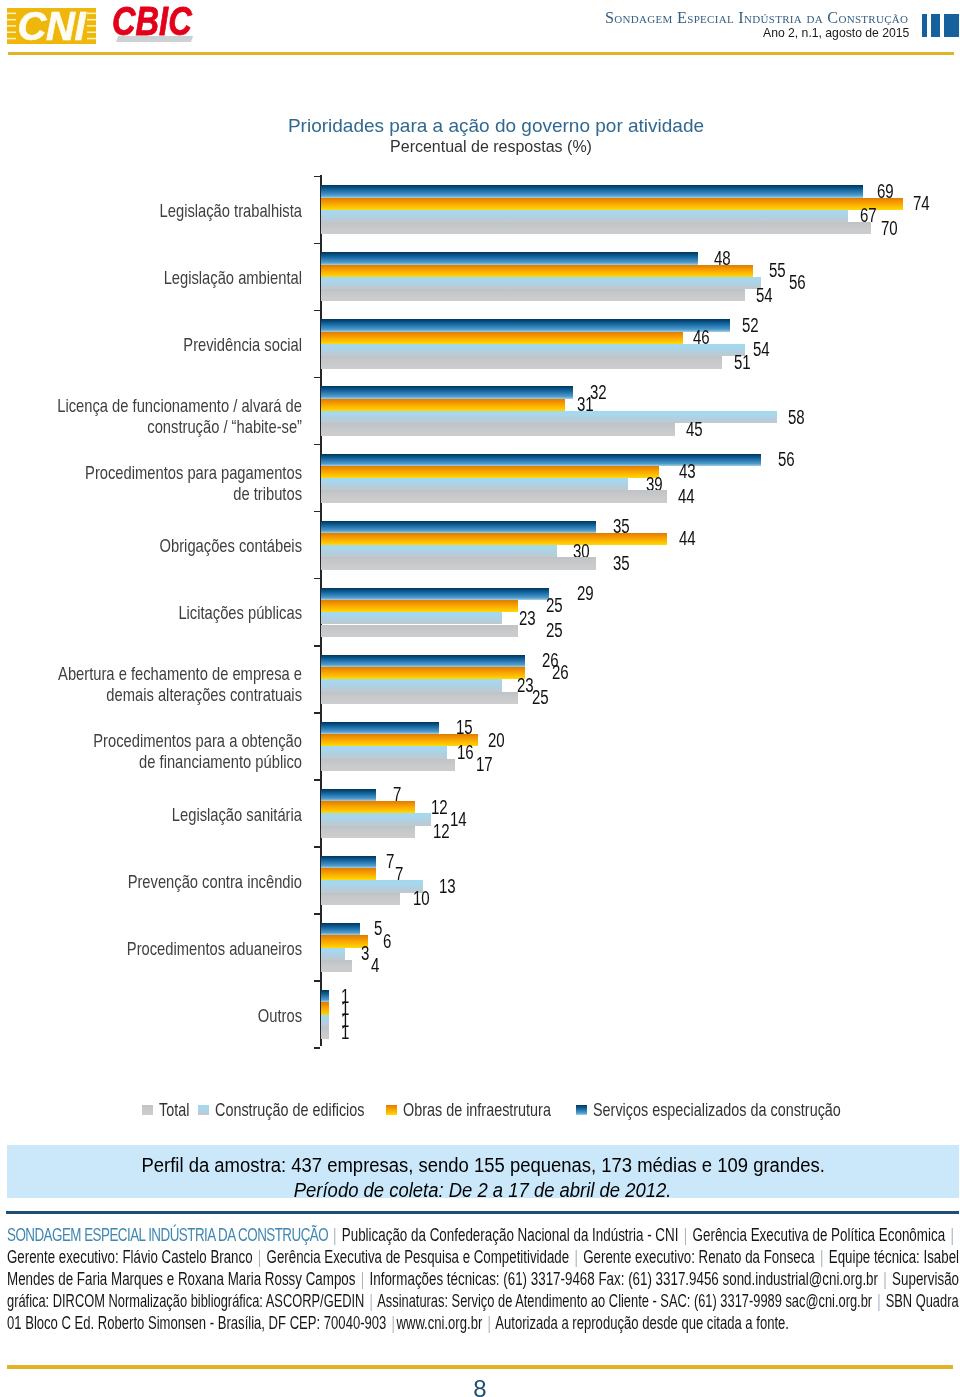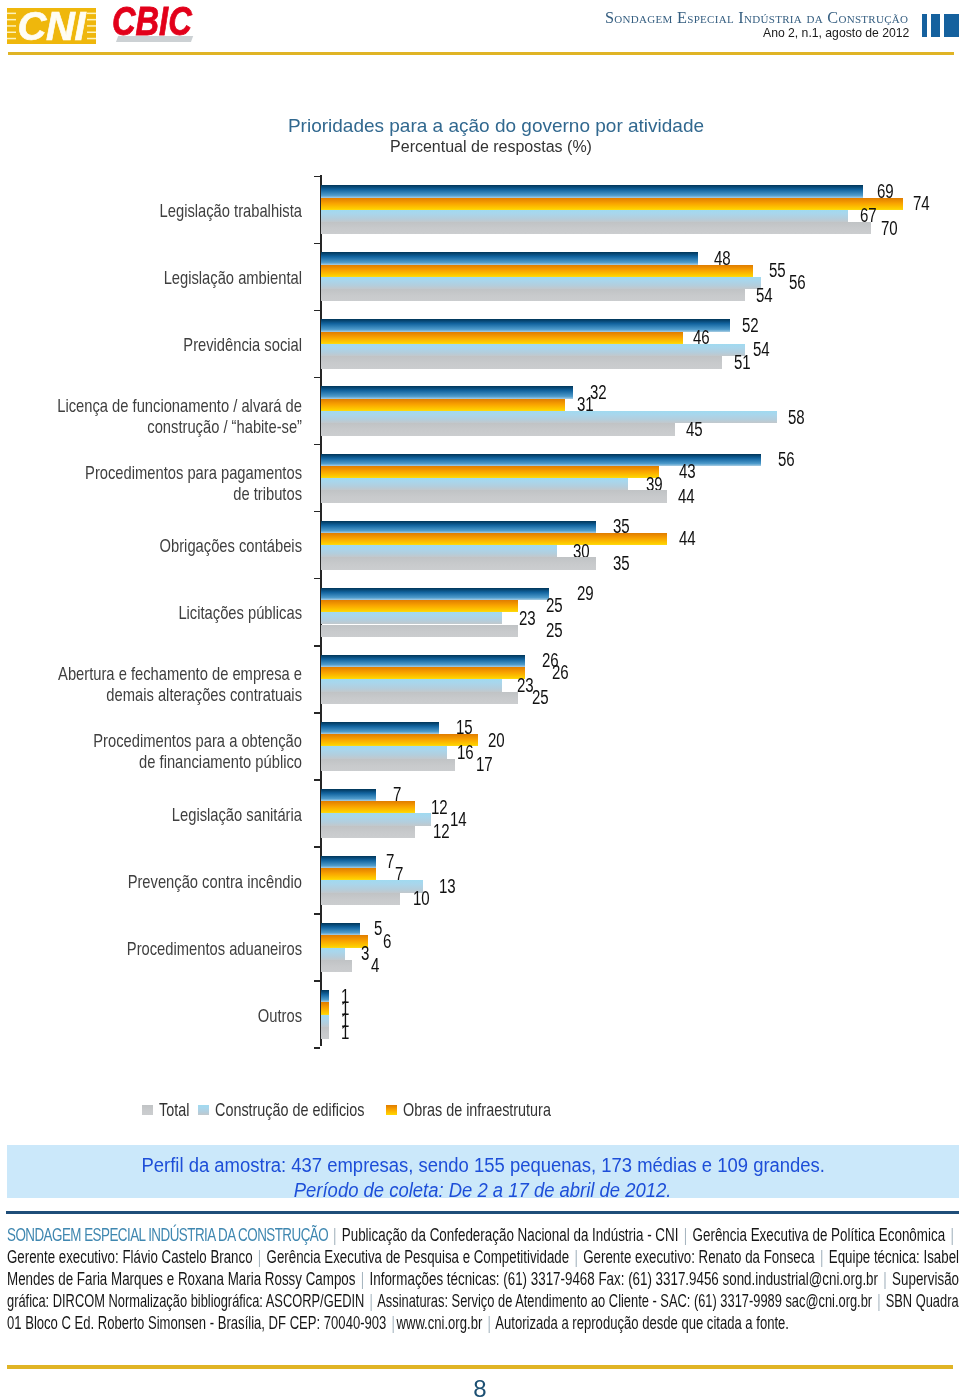--- a/index.html
+++ b/index.html
@@ -50,21 +50,21 @@
   .legend{position:absolute;left:0;top:1099px;width:960px;height:22px;
     font-family:"Liberation Sans",sans-serif;font-size:19px;color:#333;}
   .lg-item{position:absolute;top:0;display:flex;align-items:center;}
   .lg-sw{width:10.5px;height:10.5px;display:inline-block;flex:0 0 auto;margin-right:6px;}
   .lg-tx{display:inline-block;white-space:nowrap;transform:scaleX(0.757);transform-origin:0 50%;
     line-height:22px;}
 
   
   .note{position:absolute;left:6.8px;top:1144.7px;width:952px;height:53.2px;background:#cbe8fa;}
   .note div{position:absolute;left:0;width:952px;text-align:center;
-    font-family:"Liberation Sans",sans-serif;font-size:20px;color:#1d4ed8;line-height:24.4px;}
+    font-family:"Liberation Sans",sans-serif;font-size:20px;color:#000000;line-height:24.4px;}
   .note div span{display:inline-block;transform:scaleX(0.923);}
   .note .nl1{top:8.5px;}
   .note .nl2{top:32.9px;font-style:italic;}
   .foot-rule{position:absolute;left:6px;top:1211px;width:953px;height:3px;background:#1f4e79;}
 
   
   .footer{position:absolute;left:7.3px;top:1224.2px;width:1330px;
     font-family:"Liberation Sans",sans-serif;font-size:18.3px;color:#161616;}
   .footer .fline{line-height:22.04px;white-space:nowrap;height:22.04px;
     transform-origin:0 50%;}
@@ -99,21 +99,21 @@
             <rect x="0" y="29.8" width="9.5" height="1.5"></rect>
           </g>
       </svg>
       <div class="cni-text">CNI</div>
     </div>
     <div class="cbic-wrap">
       <div class="cbic-shadow"></div>
       <div class="cbic-text">CBIC</div>
     </div>
     <div class="hdr-title">Sondagem Especial Indústria da Construção</div>
-    <div class="hdr-sub">Ano 2, n.1, agosto de 2012</div>
+    <div class="hdr-sub">Ano 2, n.1, agosto de 2015</div>
     <div class="hdr-bars">
       <div class="hb hb1"></div>
       <div class="hb hb2"></div>
       <div class="hb hb3"></div>
     </div>
     <div class="gold-rule"></div>
   </div>
 
   <div class="chart">
     <div class="ch-title">Prioridades para a ação do governo por atividade</div>
@@ -264,20 +264,24 @@
         <span class="lg-tx">Total</span>
       </div>
       <div class="lg-item" style="left: 198.2px;">
         <span class="lg-sw" style="background: linear-gradient(rgb(160, 218, 240) 0%, rgb(169, 214, 236) 30%, rgb(179, 206, 221) 70%, rgb(194, 200, 204) 100%);"></span>
         <span class="lg-tx">Construção de edificios</span>
       </div>
       <div class="lg-item" style="left: 386.2px;">
         <span class="lg-sw" style="background: linear-gradient(rgb(224, 124, 0) 0%, rgb(249, 163, 0) 45%, rgb(255, 212, 0) 95%, rgb(243, 221, 74) 100%);"></span>
         <span class="lg-tx">Obras de infraestrutura</span>
       </div>
+      <div class="lg-item" style="left: 576.1px;">
+        <span class="lg-sw" style="background: linear-gradient(rgb(0, 53, 88) 0%, rgb(17, 99, 158) 35%, rgb(78, 155, 203) 80%, rgb(169, 206, 228) 100%);"></span>
+        <span class="lg-tx">Serviços especializados da construção</span>
+      </div>
     </div>
 
   <div class="note">
     <div class="nl1"><span>Perfil da amostra: 437 empresas, sendo 155 pequenas, 173 médias e 109 grandes.</span></div>
     <div class="nl2"><span>Período de coleta: De 2 a 17 de abril de 2012.</span></div>
   </div>
 
   <div class="foot-rule"></div>
   <div class="footer" id="footer">
       <div class="fline" style="transform: scaleX(0.733025);"><span class="brand">SONDAGEM ESPECIAL INDÚSTRIA DA CONSTRUÇÃO </span><span class="sep">|</span> Publicação da Confederação Nacional da Indústria - CNI <span class="sep">|</span> Gerência Executiva de Política Econômica <span class="sep">|</span></div>

